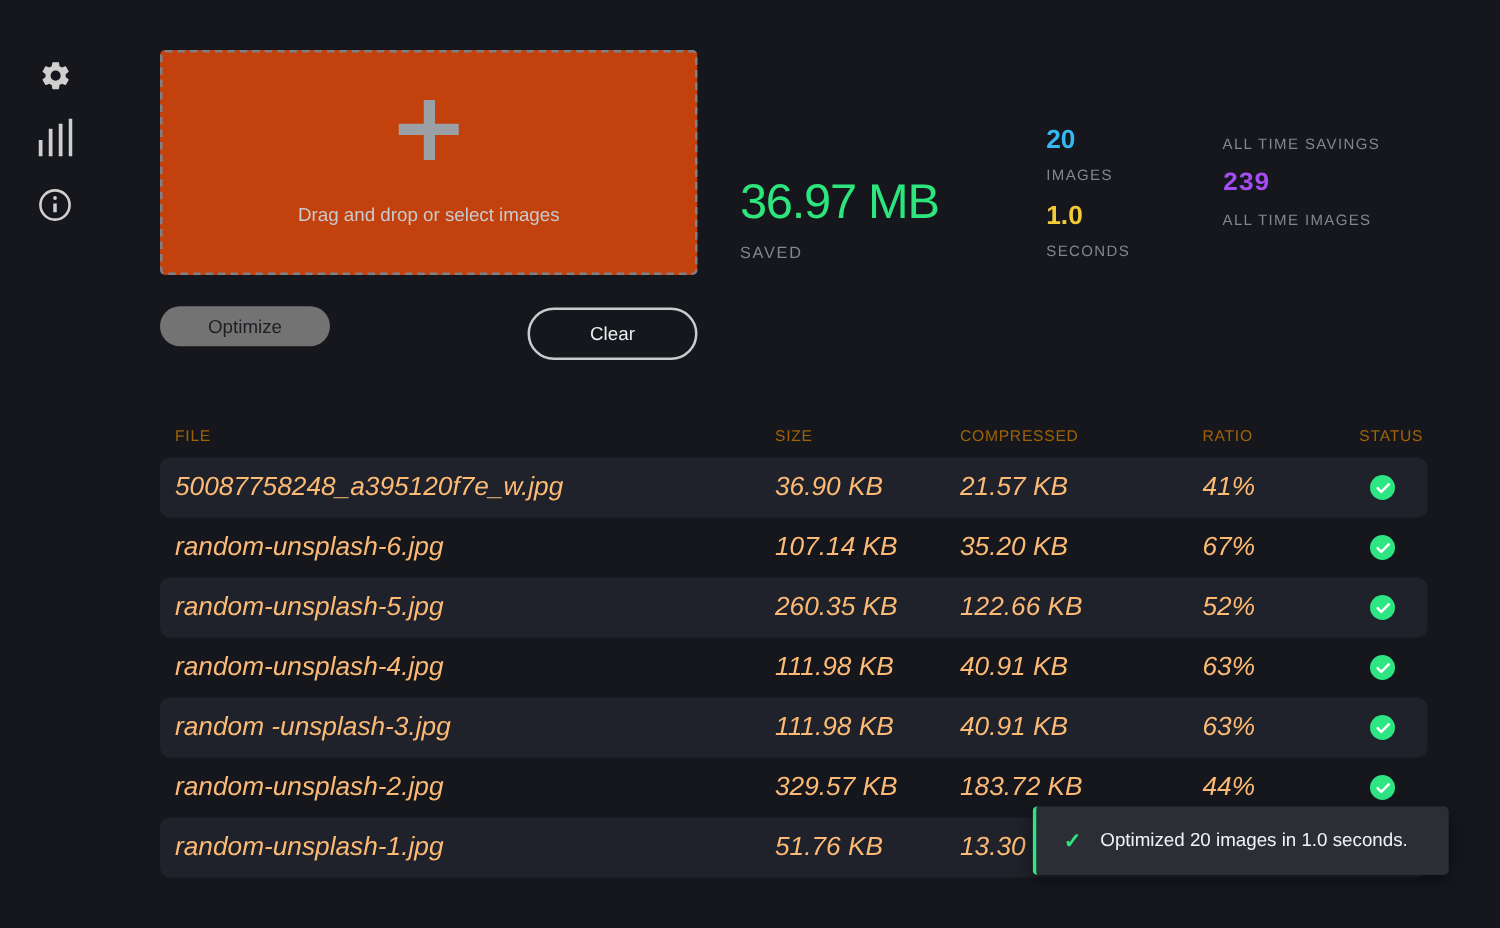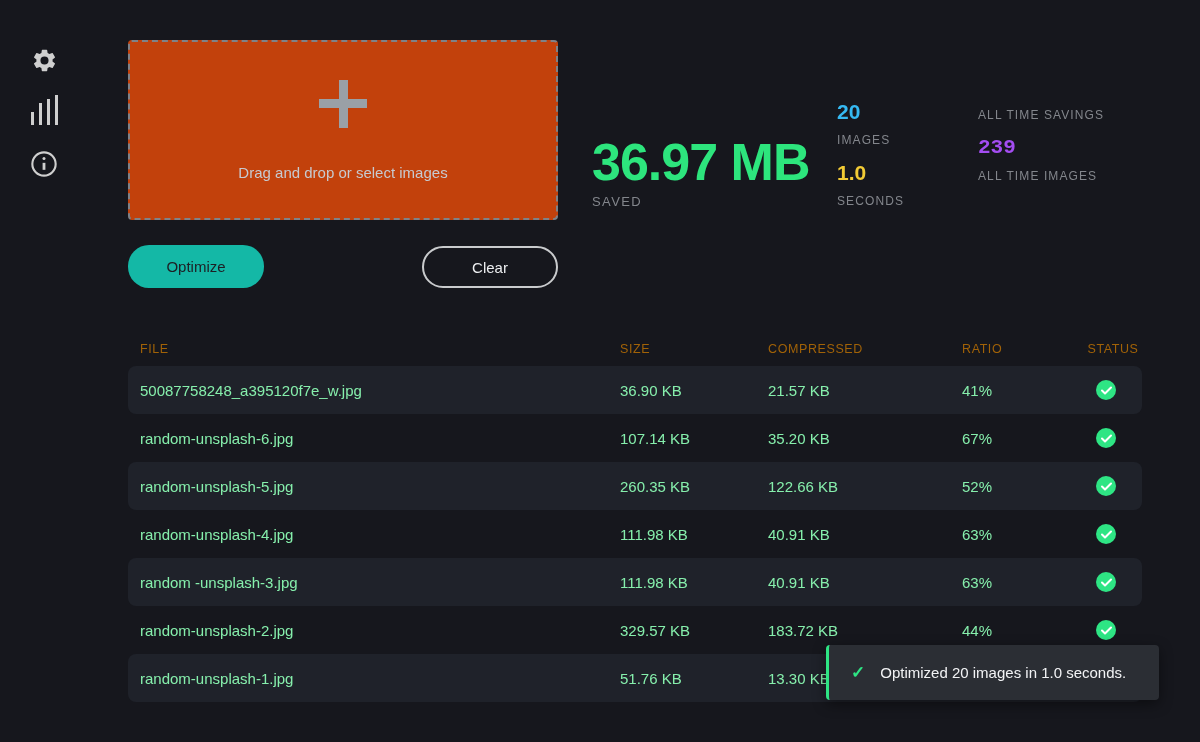--- a/index.html
+++ b/index.html
@@ -29,31 +29,31 @@
   }
   .plus { position:relative; width:48px; height:48px; }
   .plus::before, .plus::after { content:""; position:absolute; background:#9aa0a6; }
   .plus::before { left:0; top:19.5px; width:48px; height:9px; }
   .plus::after  { left:19.5px; top:0; width:9px; height:48px; }
   .dz-label { font-size:15px; color:#c7cad0; }
 
   
   .btn { font-family:"Liberation Sans", sans-serif; font-size:15px; cursor:pointer; }
   .btn-optimize {
-    position:absolute; left:128px; top:245px; width:136px; height:43px;
-    border:none; border-radius:21px; background:#14b8a6; color:#1d1f24;
+    position:absolute; left:128px; top:245px; width:136px; height:32px;
+    border:none; border-radius:21px; background:#737373; color:#1d1f24;
   }
   .btn-clear {
     position:absolute; left:422px; top:246px; width:136px; height:42px;
     background:transparent; border:2px solid #c9cbcd; border-radius:21px; color:#eceef0;
   }
 
   
   .saved { position:absolute; left:592px; top:139px; }
-  .saved-value { font-size:52px; font-weight:700; line-height:46px; color:#2de57d; letter-spacing:-1px; }
+  .saved-value { font-size:39px; font-weight:400; line-height:46px; color:#2de57d; letter-spacing:-1px; }
   .stat-label { font-size:13px; color:#83868c; letter-spacing:1.4px; margin-top:9px; }
   .stat-col { position:absolute; top:99px; width:140px; }
   .stat-col-2 { left:837px; }
   .stat-col-3 { left:978px; width:190px; }
   .stat-value { font-size:21px; font-weight:700; line-height:25px; }
   .stat-sub { font-size:12px; color:#83868c; letter-spacing:1.1px; margin-top:9px; }
   .stat-block + .stat-block { margin-top:13px; }
   .c-blue   { color:#35b9f2; }
   .c-yellow { color:#f2cb35; }
   .c-pink   { color:#f23d96; }
@@ -62,21 +62,21 @@
   
   .table { position:absolute; left:128px; top:332px; width:1014px; }
   .thead, .trow {
     display:grid;
     grid-template-columns:492px 148px 194px 122px 58px;
     align-items:center;
   }
   .thead { height:34px; color:#a16207; font-size:12.5px; letter-spacing:0.6px; }
   .th-file, .cell-file { padding-left:12px; }
   .th-status { text-align:center; }
-  .trow { height:48px; font-size:15px; color:#86efac; border-radius:8px; }
+  .trow { height:48px; font-size:21px; color:#fdba74; border-radius:8px;font-style:italic; }
   .trow:nth-child(odd) { background:#1f222a; }
   .cell-file { overflow:hidden; white-space:nowrap; text-overflow:ellipsis; }
   .cell-status { display:flex; justify-content:center; }
   .check-badge {
     width:20px; height:20px; border-radius:50%; background:#2ee584;
     display:flex; align-items:center; justify-content:center; margin-right:14px;
   }
   .check-badge svg { display:block; }
 
   

